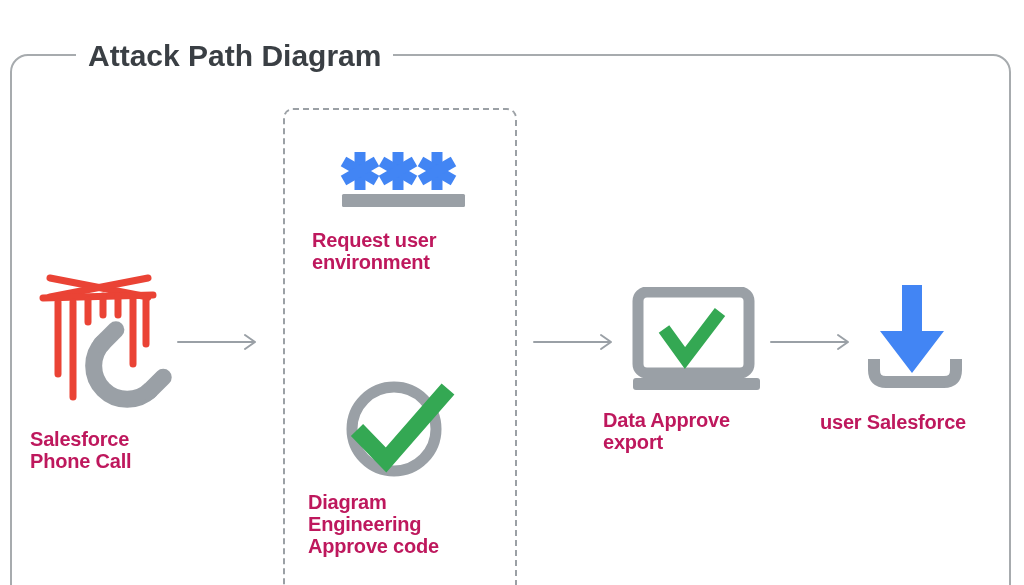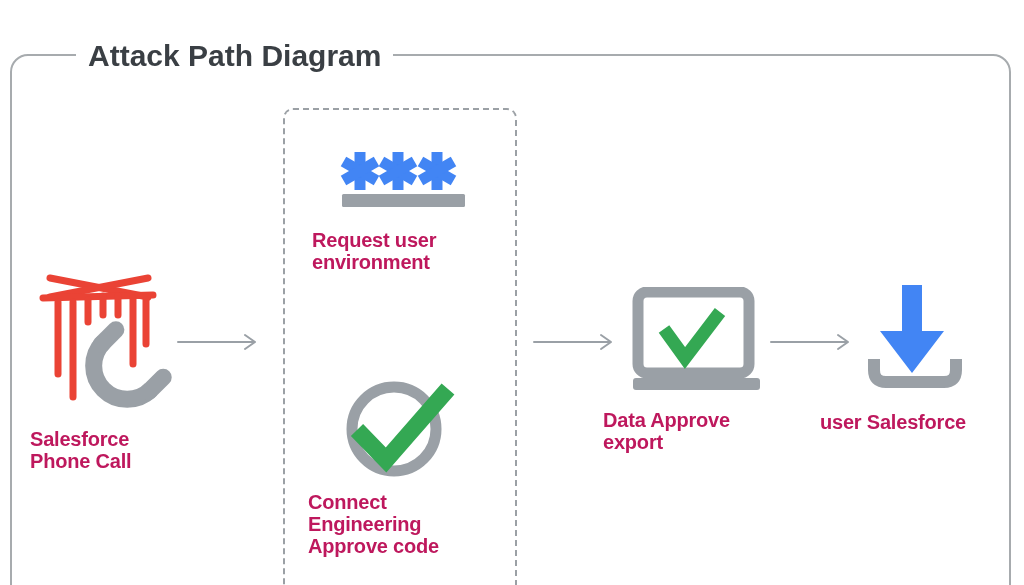--- a/index.html
+++ b/index.html
@@ -111,21 +111,21 @@
   <div class="node-label" style="left:312px;top:186px;width:180px">
     <div>Request user</div>
     <div>environment</div>
   </div>
 
   <svg class="icon-svg" style="left:340px;top:330px" width="120" height="114" viewBox="0 0 120 114">
     <circle cx="54" cy="56" r="42" fill="none" stroke="#9AA0A6" stroke-width="11"></circle>
     <polyline points="17,57 46,87 108,16" fill="none" stroke="#34A853" stroke-width="17" stroke-linecap="butt" stroke-linejoin="miter"></polyline>
   </svg>
   <div class="node-label" style="left:308px;top:448px;width:180px">
-    <div>Connect</div>
+    <div>Diagram</div>
     <div>Engineering</div>
     <div>Approve code</div>
   </div>
 
   <svg class="arrow-svg" style="left:533px;top:290px" width="86" height="18" viewBox="0 0 86 18">
     <g stroke="#9AA0A6" stroke-width="2" fill="none" stroke-linecap="round" stroke-linejoin="round">
       <line x1="1" y1="9" x2="77" y2="9"></line>
       <polyline points="68,2 78,9 68,16"></polyline>
     </g>
   </svg>

